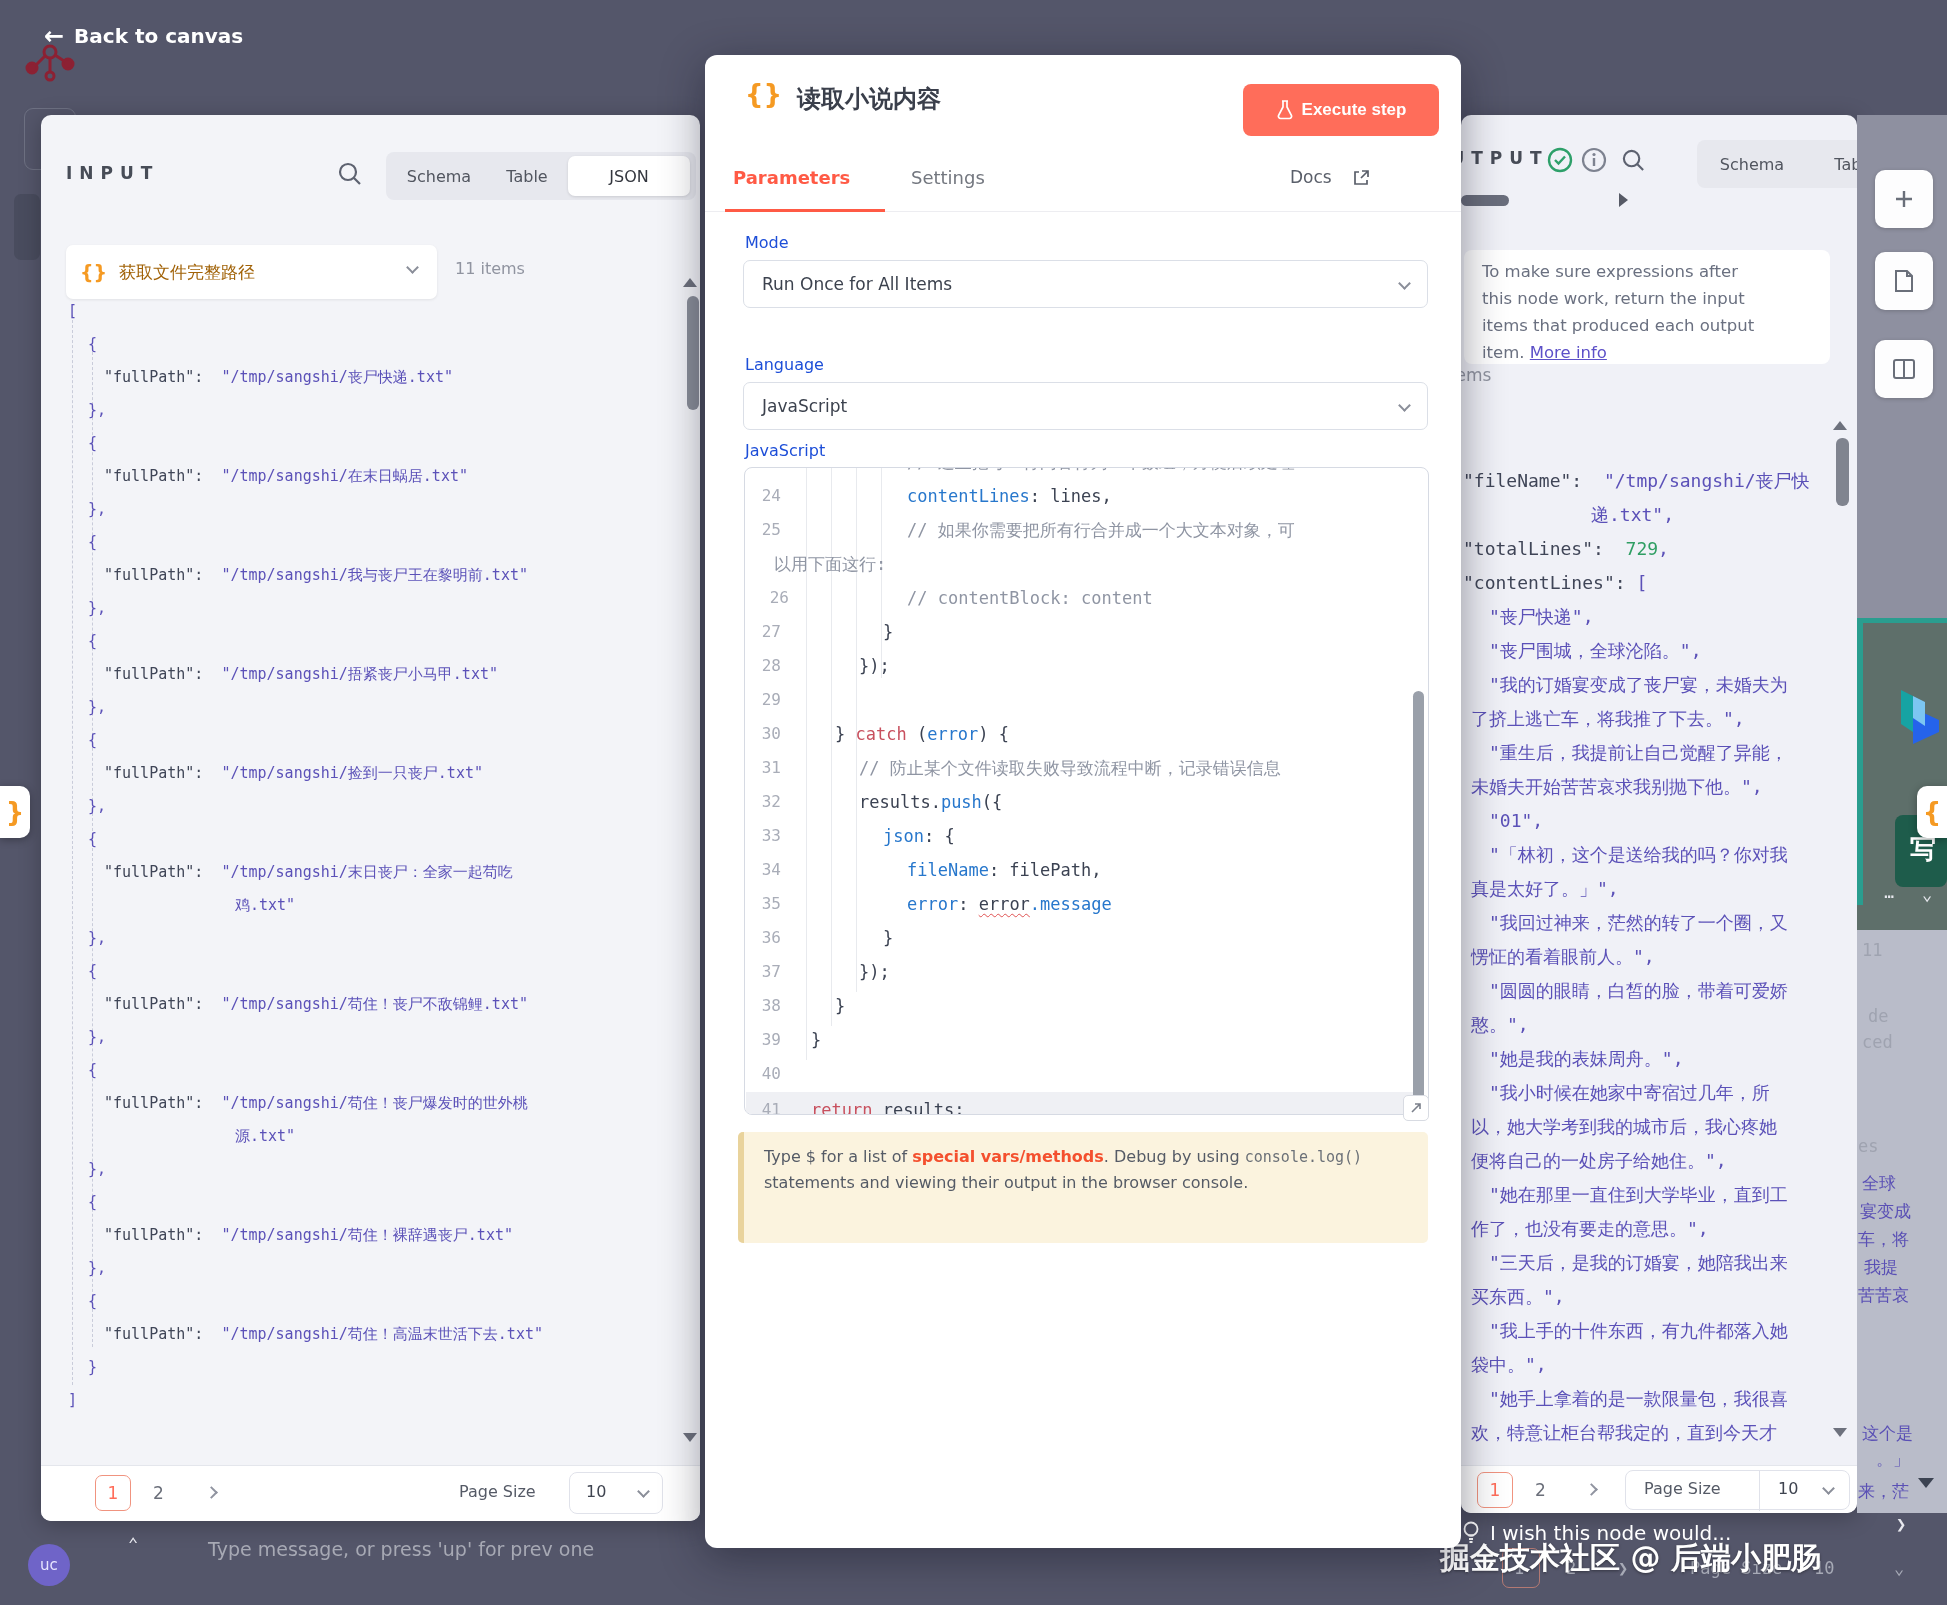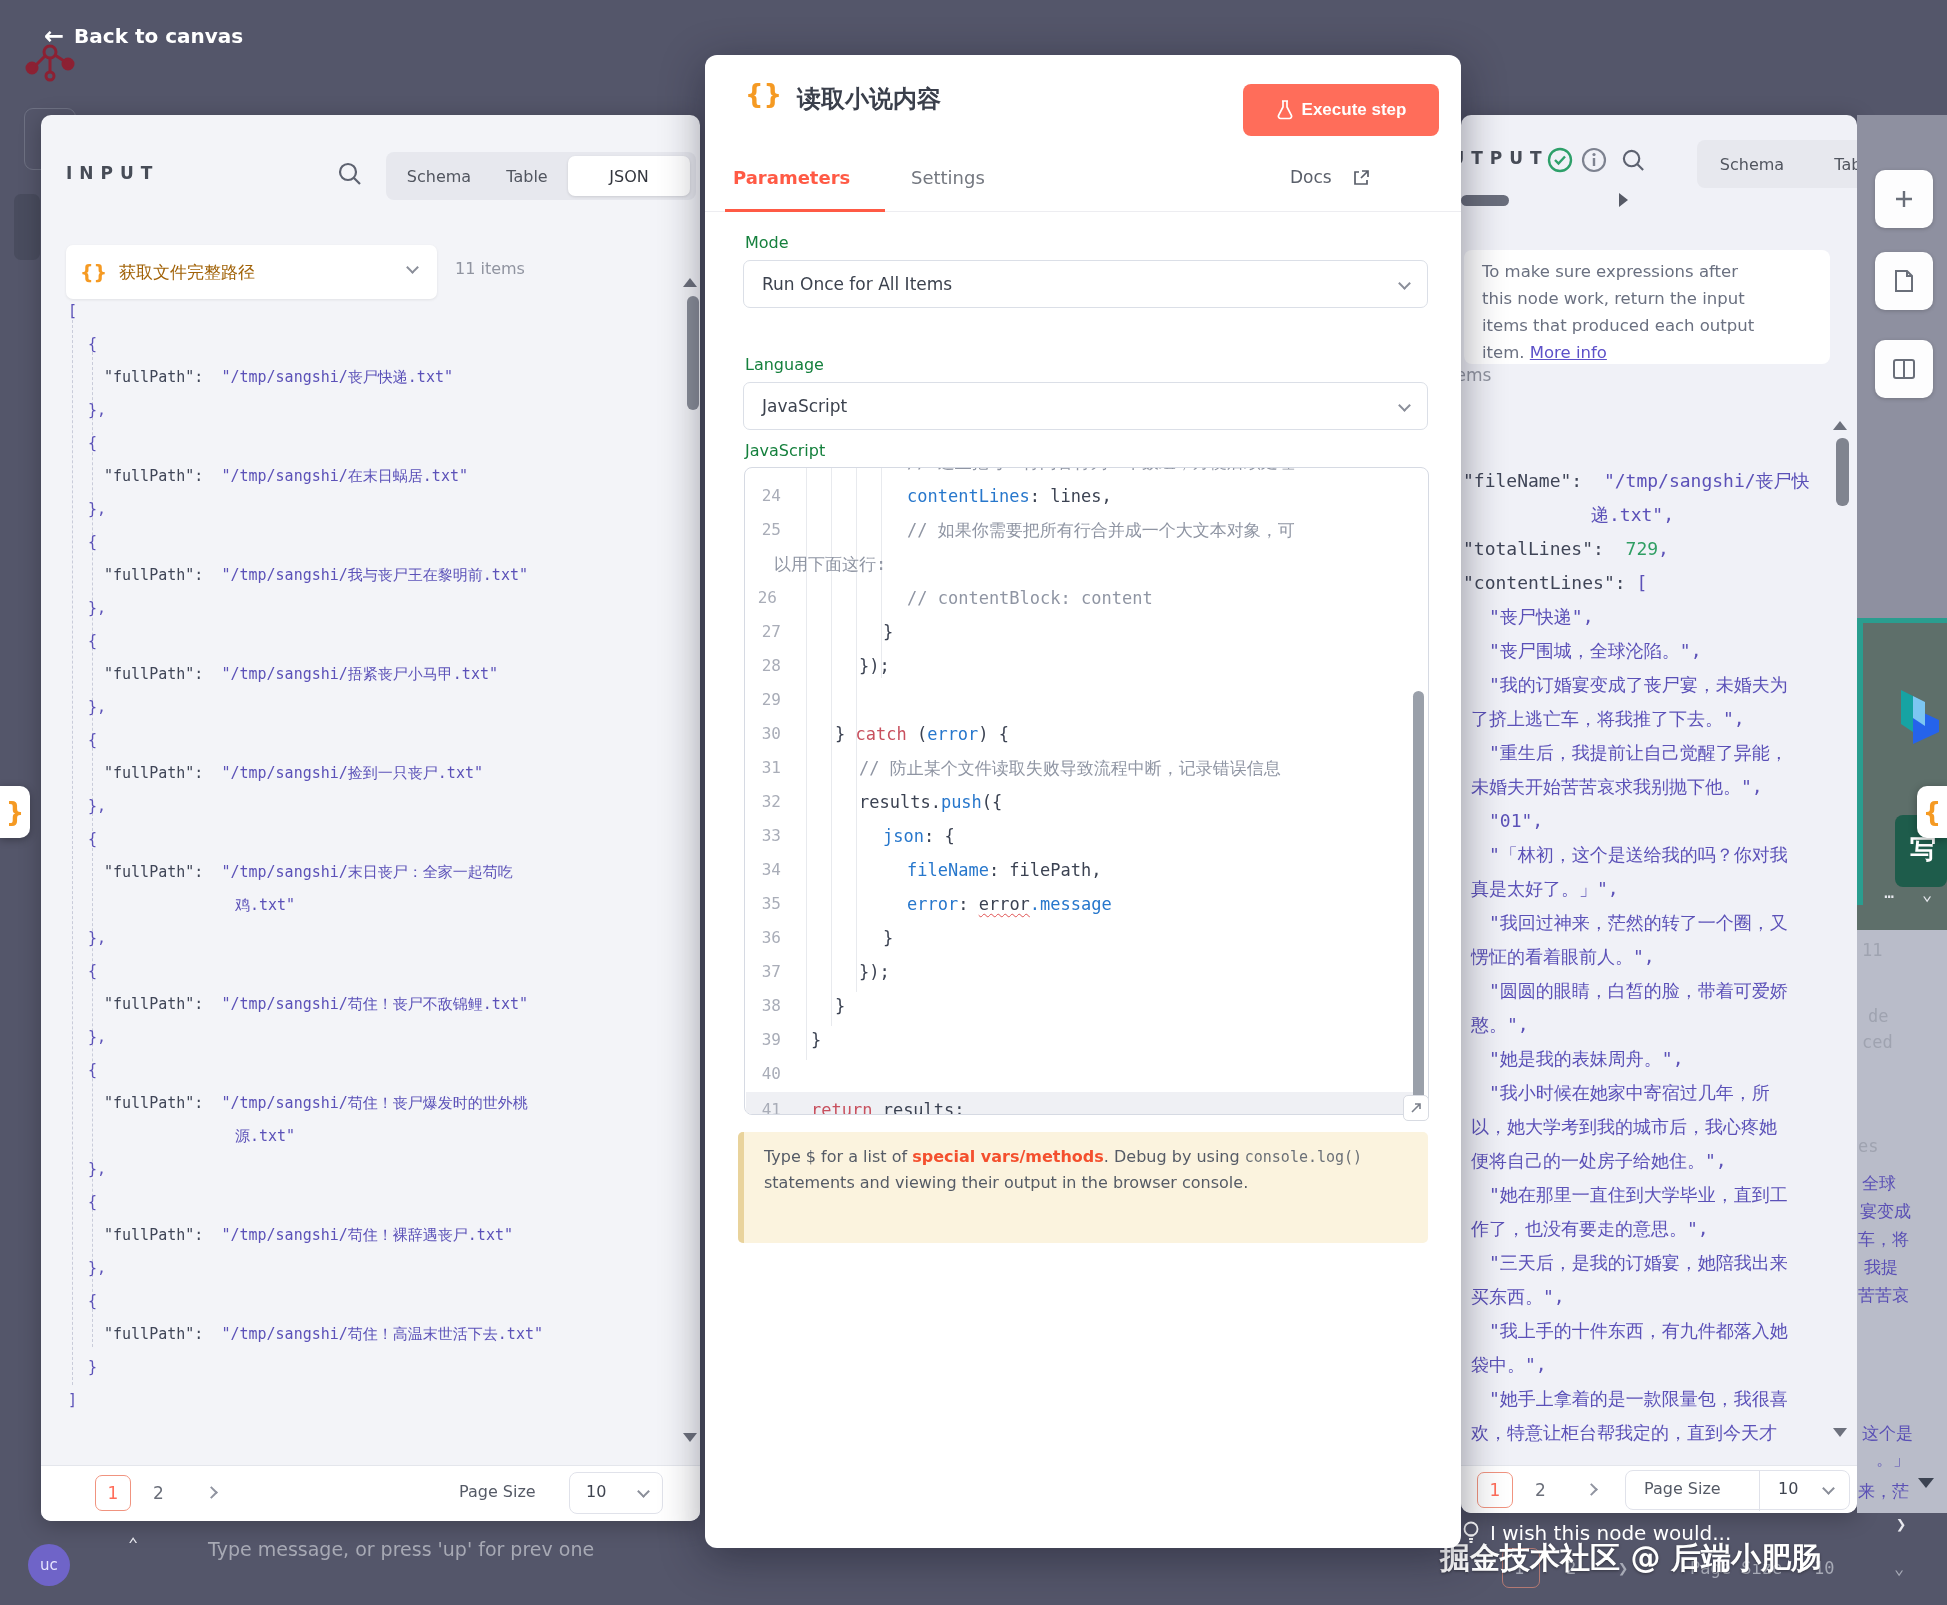--- a/index.html
+++ b/index.html
@@ -39,21 +39,21 @@
   .ps-box{position:absolute;border:1px solid #e0e2ea;border-radius:8px;background:#fff;}
   .ps-label{font-size:16px;color:#555a66;}
   
   .modal{position:absolute;background:#fff;border-radius:12px;box-shadow:0 10px 44px rgba(20,20,35,.45);}
   .brace{color:#f59a23;font-weight:700;}
   .btn-exec{position:absolute;background:#ff6d5a;border:none;border-radius:8px;color:#fff;
     font-size:17px;font-weight:600;display:flex;align-items:center;justify-content:center;gap:8px;cursor:pointer;}
   .tab-param{color:#ff5a45;font-size:18px;font-weight:600;}
   .tab-settings{color:#73777f;font-size:18px;}
   .docs{color:#5a5f6a;font-size:17px;}
-  .field-label{position:absolute;font-size:16px;color:#15803d;}
+  .field-label{position:absolute;font-size:16px;color:#1d4ed8;}
   .select{position:absolute;height:48px;border:1px solid #dbdfe7;border-radius:7px;background:#fff;
     display:flex;align-items:center;padding:0 18px;font-size:17px;color:#3c424e;}
   .select .chev{position:absolute;right:18px;top:18px;}
   
   .editor{position:absolute;border:1px solid #d6dae3;border-radius:8px;background:#fff;overflow:hidden;
     font-family:"DejaVu Sans Mono",monospace;font-size:17px;}
   .coderows .row,.gutrows .row{line-height:24px;}
   .gutrows .row{width:28px;text-align:right;color:#a9adb8;font-size:16px;}
   .d{color:#3b4252;} .c{color:#8f95a3;} .b{color:#2777cc;} .r{color:#c8505e;}
   .e{color:#3b4252;text-decoration:underline wavy #e05252 1px;text-underline-offset:3px;}
@@ -381,21 +381,21 @@
     <div class="editor" style="left:39px;top:412px;width:685px;height:648px;">
       <div class="active-line" style="left:1px;top:624px;width:668px;height:36px;"></div>
       <div class="iguide" style="left:61px;top:0;height:592px;"></div>
       <div class="iguide" style="left:86px;top:0;height:558px;"></div>
       <div class="iguide" style="left:111px;top:0;height:524px;"></div>
       <div class="iguide" style="left:136px;top:0;height:210px;"></div>
       <div class="gutrows" style="position:absolute;left:0;top:0;width:40px;height:648px;">
           <div class="row" style="left: 8px; top: -18px;"><span>23</span></div>
           <div class="row" style="left: 8px; top: 16px;"><span>24</span></div>
           <div class="row" style="left: 8px; top: 50px;"><span>25</span></div>
-          <div class="row" style="left: 4px; top: 118px;"><span>26</span></div>
+          <div class="row" style="left: 16px; top: 118px;"><span>26</span></div>
           <div class="row" style="left: 8px; top: 152px;"><span>27</span></div>
           <div class="row" style="left: 8px; top: 186px;"><span>28</span></div>
           <div class="row" style="left: 8px; top: 220px;"><span>29</span></div>
           <div class="row" style="left: 8px; top: 254px;"><span>30</span></div>
           <div class="row" style="left: 8px; top: 288px;"><span>31</span></div>
           <div class="row" style="left: 8px; top: 322px;"><span>32</span></div>
           <div class="row" style="left: 8px; top: 356px;"><span>33</span></div>
           <div class="row" style="left: 8px; top: 390px;"><span>34</span></div>
           <div class="row" style="left: 8px; top: 424px;"><span>35</span></div>
           <div class="row" style="left: 8px; top: 458px;"><span>36</span></div>

